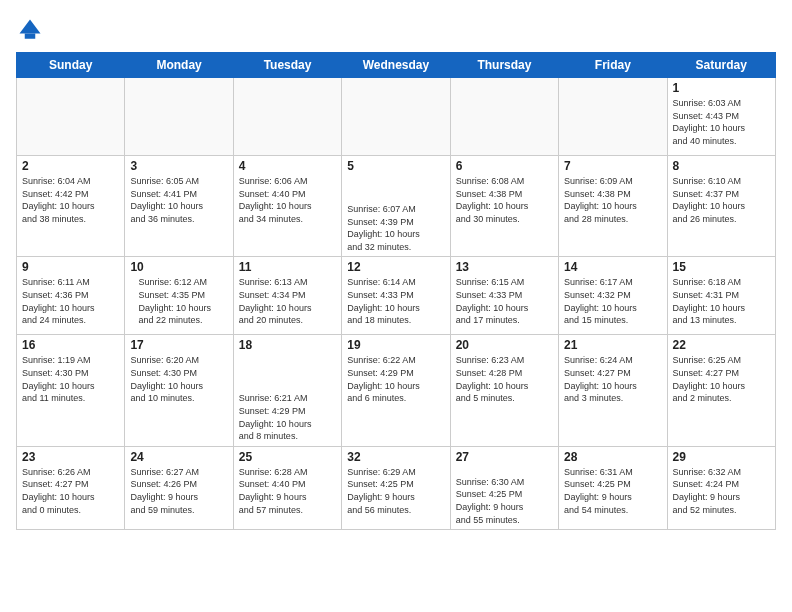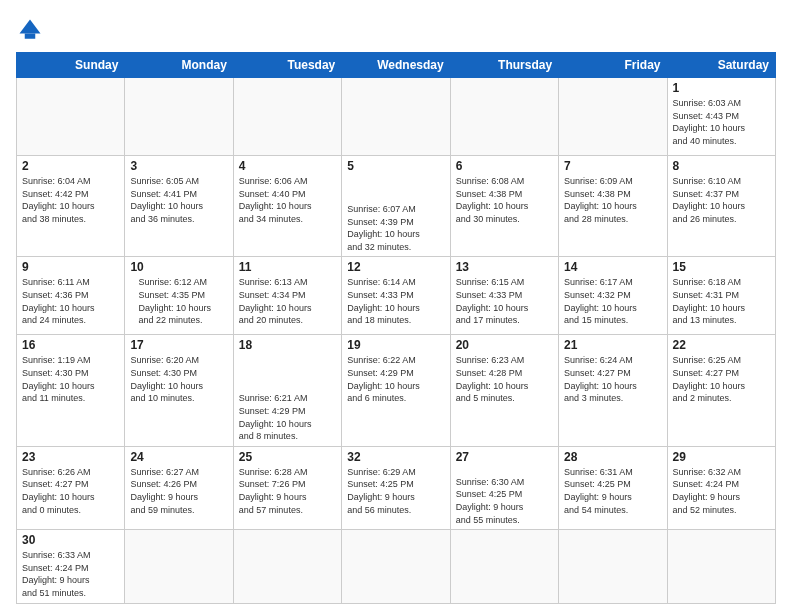--- a/index.html
+++ b/index.html
@@ -56,21 +56,21 @@
     .calendar {
       width: 100%;
       border-collapse: collapse;
       border: 1px solid #ccc;
     }
     .calendar th {
       background: #1565c0;
       color: #fff;
       font-size: 12px;
       font-weight: bold;
-      text-align: right;
+      text-align: center;
       padding: 5px 6px;
       border: 1px solid #1565c0;
     }
     .calendar td {
       border: 1px solid #ccc;
       vertical-align: top;
       padding: 3px 5px;
       width: calc(100% / 7);
       height: 78px;
       font-size: 9.5px;
@@ -309,21 +309,21 @@
           <td>
             <span class="day-number">24</span>
             <div class="day-info" style="white-space: pre-line;">Sunrise: 6:27 AM
 Sunset: 4:26 PM
 Daylight: 9 hours
 and 59 minutes.</div>
           </td>
           <td>
             <span class="day-number">25</span>
             <div class="day-info" style="white-space: pre-line;">Sunrise: 6:28 AM
-Sunset: 7:26 PM
+Sunset: 4:40 PM
 Daylight: 9 hours
 and 57 minutes.</div>
           </td>
           <td>
             <span class="day-number">32</span>
             <div class="day-info" style="white-space: pre-line;">Sunrise: 6:29 AM
 Sunset: 4:25 PM
 Daylight: 9 hours
 and 56 minutes.</div>
           </td>
@@ -341,31 +341,16 @@
 Daylight: 9 hours
 and 54 minutes.</div>
           </td>
           <td>
             <span class="day-number">29</span>
             <div class="day-info" style="white-space: pre-line;">Sunrise: 6:32 AM
 Sunset: 4:24 PM
 Daylight: 9 hours
 and 52 minutes.</div>
           </td>
-        </tr>
-        <tr class="last-row">
-          <td>
-            <span class="day-number">30</span>
-            <div class="day-info" style="white-space: pre-line;">Sunrise: 6:33 AM
-Sunset: 4:24 PM
-Daylight: 9 hours
-and 51 minutes.</div>
-          </td>
-          <td class="empty"></td>
-          <td class="empty"></td>
-          <td class="empty"></td>
-          <td class="empty"></td>
-          <td class="empty"></td>
-          <td class="empty"></td>
         </tr>
       </tbody>
   </table>
 </div>
 
 </body></html>

